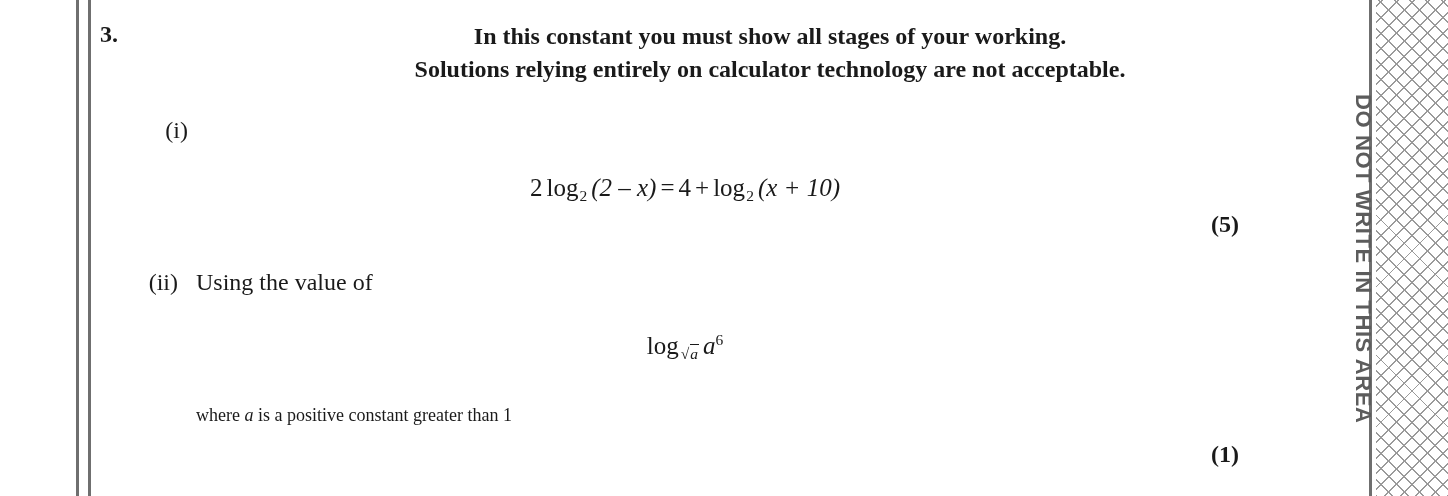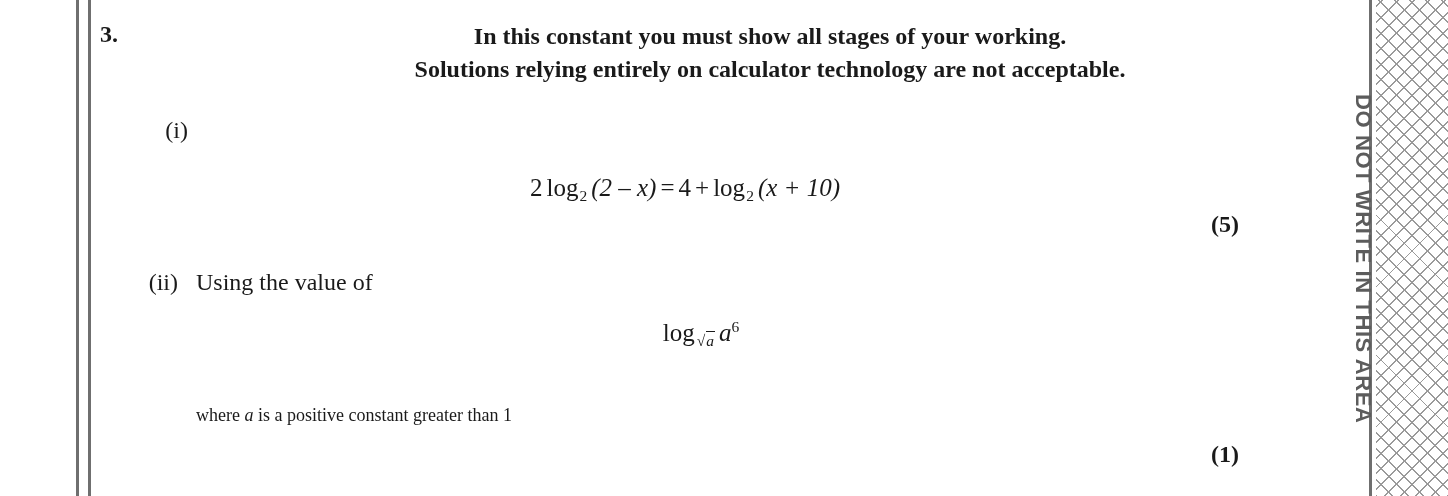--- a/index.html
+++ b/index.html
@@ -109,21 +109,21 @@
   .part-ii-text  { left: 196px; top: 267px; }
 
   .equation {
     position: absolute;
     left: 0;
     width: 1370px;
     text-align: center;
     font-size: 25px;
   }
   .eq1 { top: 174px; }
-  .eq2 { top: 318px; padding-left: 16px; }
+  .eq2 { top: 331px; }
 
   .mathi { font-style: italic; }
 
   sub.lg {
     font-size: 0.62em;
     vertical-align: -0.30em;
     padding-left: 1px;
   }
   sup.lg {
     font-size: 0.62em;

